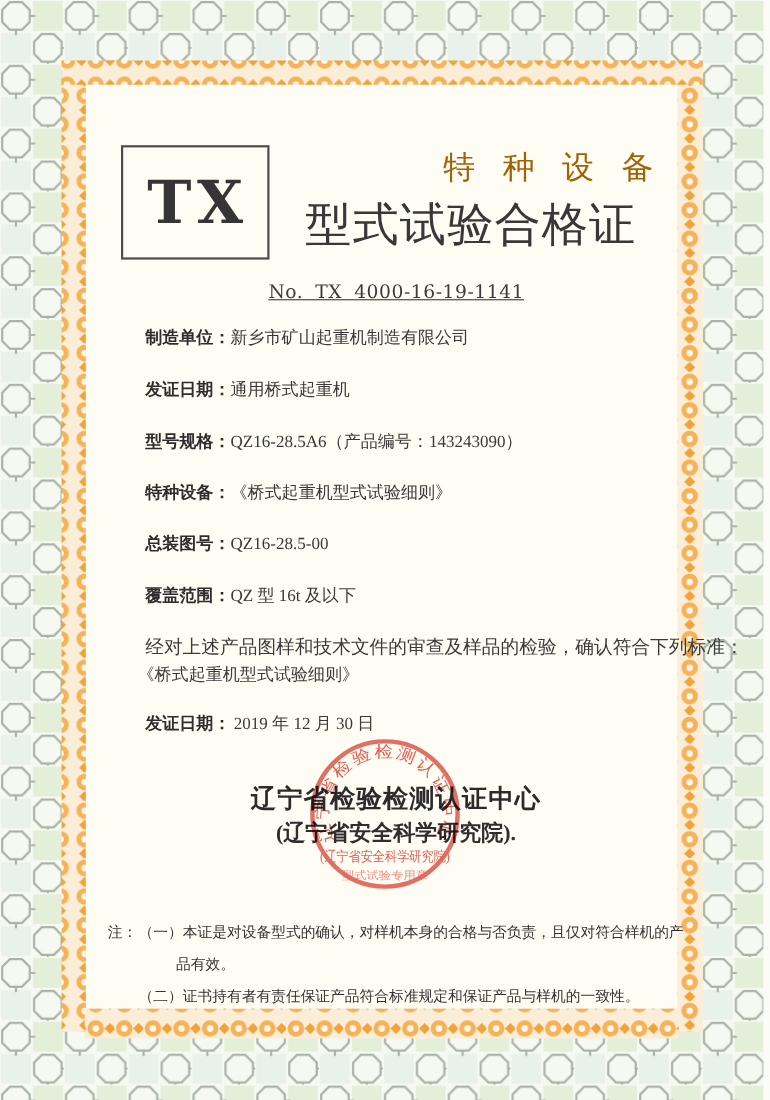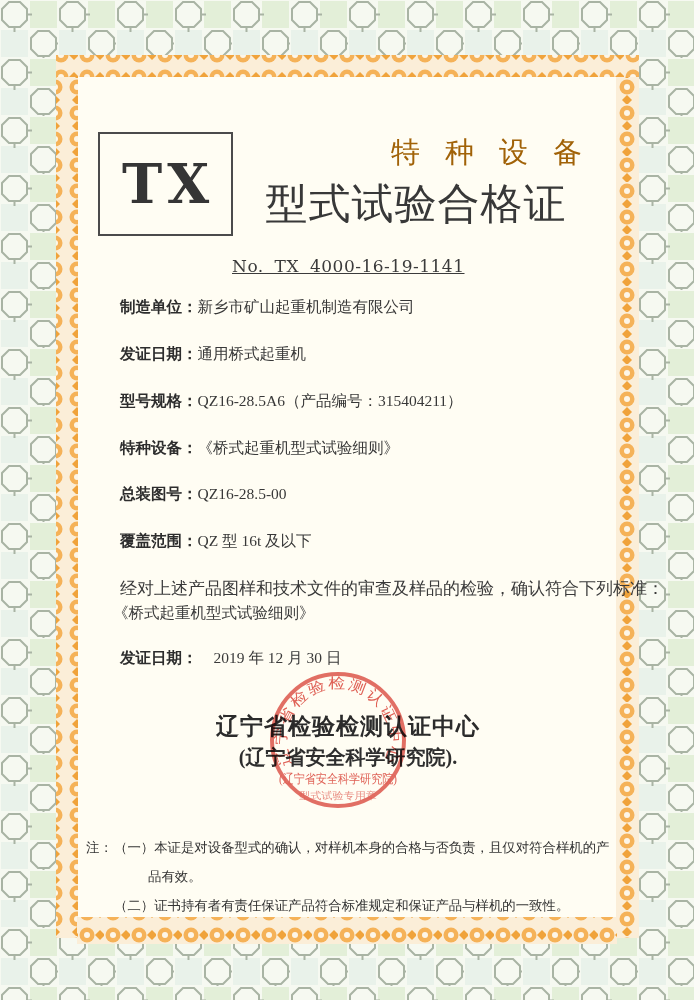--- a/index.html
+++ b/index.html
@@ -4,21 +4,21 @@
 <style>
   html,body { margin:0; padding:0; }
   body {
     width:700px; height:1000px; position:relative; overflow:hidden;
     background:#ffffff;
     font-family:"Liberation Serif","DejaVu Serif",serif;
     color:#3a3a3a;
   }
   .abs { position:absolute; }
   #bg { position:absolute; left:0; top:0; z-index:0; }
-  #content { position:absolute; left:0; top:0; width:556px; height:1000px; z-index:1; }
+  #content { position:absolute; left:12px; top:0; width:556px; height:1000px; z-index:1; }
 
   #tx-box {
     left:98px; top:132px; width:131px; height:100px;
     border:2.5px solid #4b4b4b;
     display:flex; align-items:center; justify-content:center;
     font-size:54px; letter-spacing:5px; text-indent:5px;
     font-weight:600; color:#353535;
     font-family:"DejaVu Serif","Liberation Serif",serif;
   }
   #title-top {
@@ -36,21 +36,21 @@
     font-family:"DejaVu Serif","Liberation Serif",serif; white-space:nowrap;text-decoration:underline;
   }
   .field { left:120px; font-size:15.5px; white-space:nowrap; }
   .field .lab, .lab { font-weight:bold; color:#2d2d2d; }
   .field .val { color:#383838; }
   #f0 { top:297px; } #f1 { top:344px; } #f2 { top:391px; }
   #f3 { top:438px; } #f4 { top:484px; } #f5 { top:531px; }
   #para-line1 { left:120px; top:577px; font-size:17px; white-space:nowrap; }
   #para-line2 { left:113px; top:603px; font-size:15.5px; white-space:nowrap; }
   #date-row { left:120px; top:648px; font-size:15.5px; white-space:nowrap; }
-  #date-row .val { margin-left:16px; }
+  #date-row .val { margin-left:3px; }
 
   #issuer-name {
     left:78px; top:711px; width:540px; text-align:center;
     font-size:23px; font-weight:600; letter-spacing:1px; color:#2b2b2b; white-space:nowrap;
   }
   #issuer-sub {
     left:78px; top:744px; width:540px; text-align:center;
     font-size:20px; font-weight:600; color:#2e2e2e; white-space:nowrap;
   }
   #stamp {
@@ -109,21 +109,21 @@
   <div id="title-main" class="abs">型式试验合格证</div>
   <div id="cert-no" class="abs">No. TX 4000-16-19-1141</div>
 
   <div id="f0" class="abs field">
     <span class="lab">制造单位：</span><span class="val">新乡市矿山起重机制造有限公司</span>
   </div>
   <div id="f1" class="abs field">
     <span class="lab">发证日期：</span><span class="val">通用桥式起重机</span>
   </div>
   <div id="f2" class="abs field">
-    <span class="lab">型号规格：</span><span class="val">QZ16-28.5A6（产品编号：315404211）</span>
+    <span class="lab">型号规格：</span><span class="val">QZ16-28.5A6（产品编号：143243090）</span>
   </div>
   <div id="f3" class="abs field">
     <span class="lab">特种设备：</span><span class="val">《桥式起重机型式试验细则》</span>
   </div>
   <div id="f4" class="abs field">
     <span class="lab">总装图号：</span><span class="val">QZ16-28.5-00</span>
   </div>
   <div id="f5" class="abs field">
     <span class="lab">覆盖范围：</span><span class="val">QZ 型 16t 及以下</span>
   </div>

